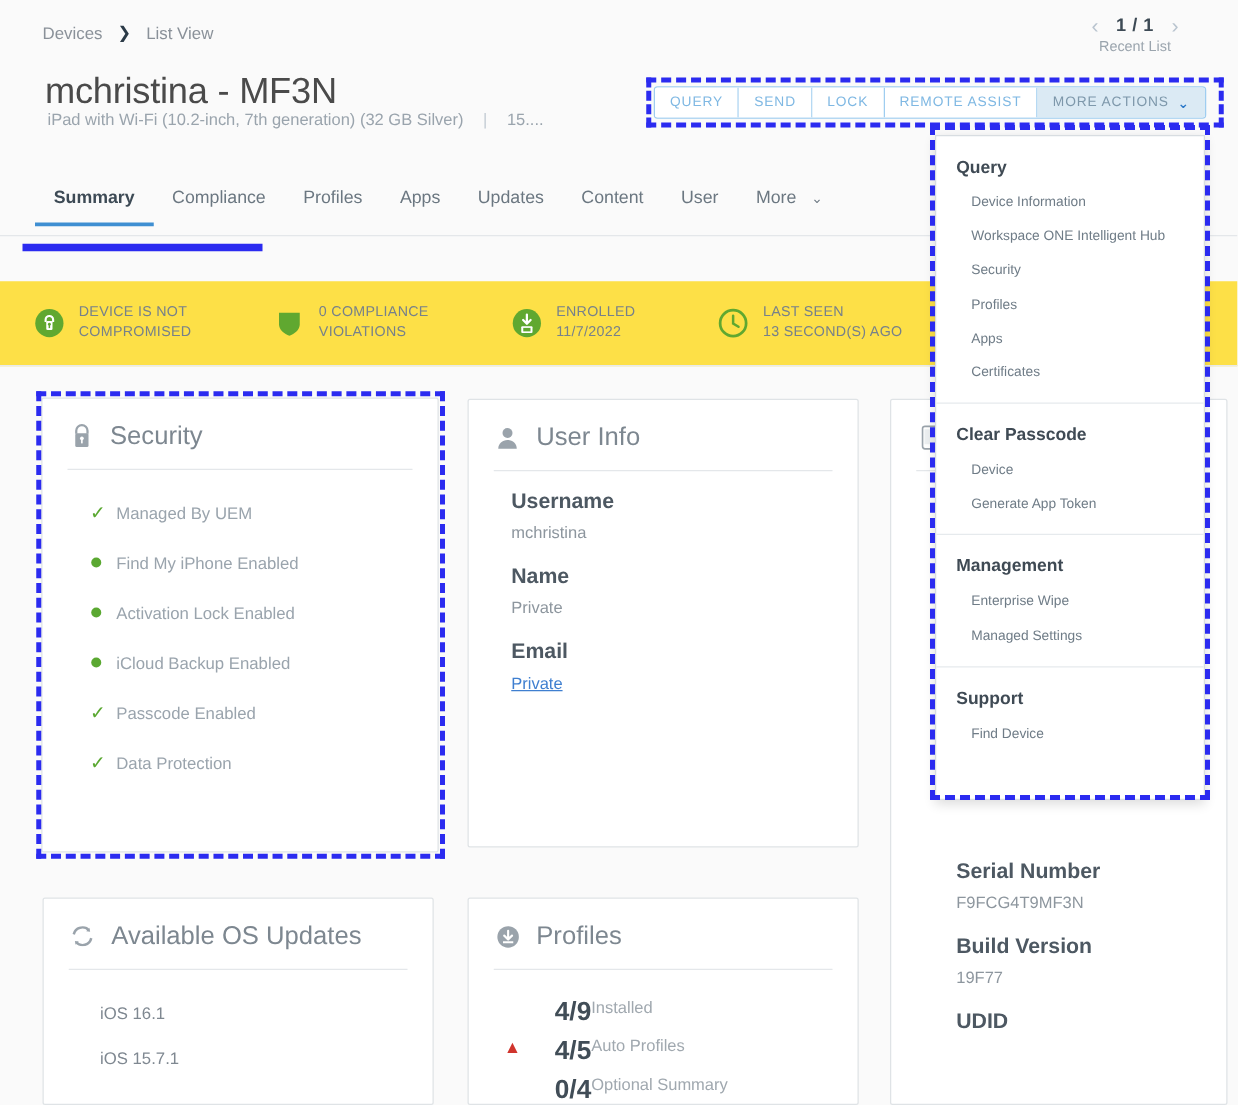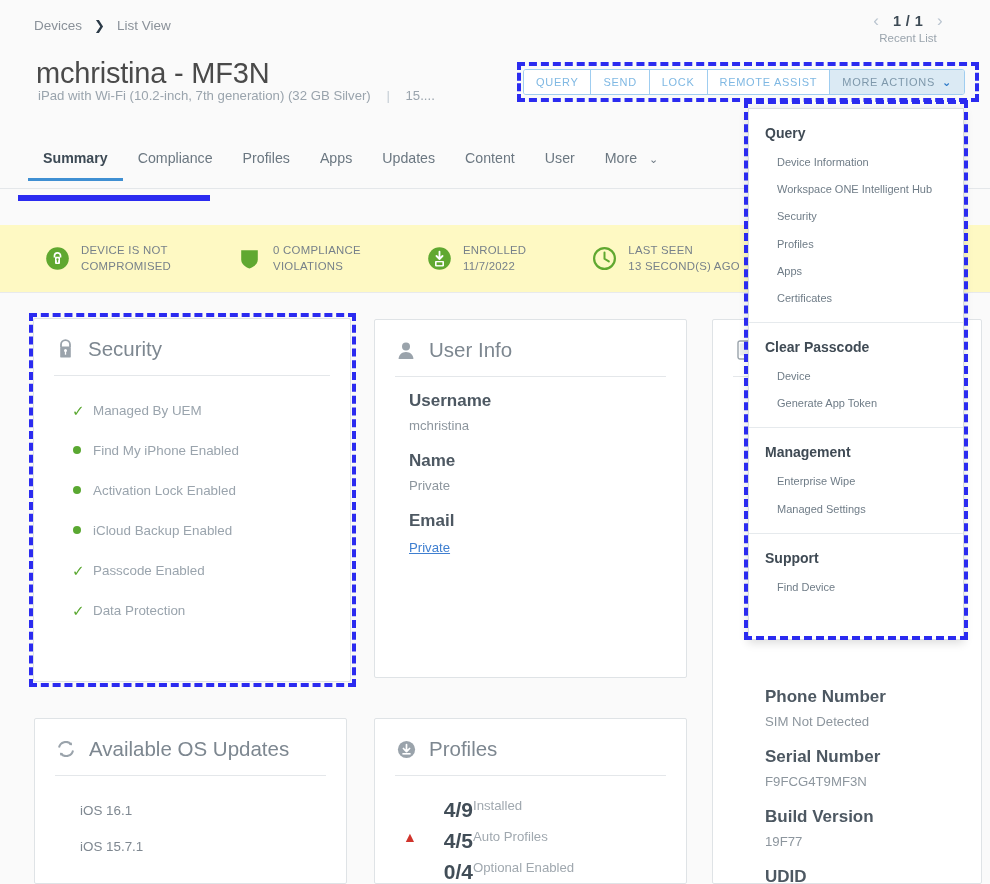--- a/index.html
+++ b/index.html
@@ -79,22 +79,22 @@
   }
   .tab .caret { margin-left: 8px; font-size: 11px; color: #6b7781; }
   .tab-underline-anno {
     position: absolute; left: 18px; top: 195px;
     width: 192px; height: 6px; background: #2b2bf0;
   }
 
   
   .statusbar {
     position: absolute; left: 0; top: 225px; width: 990px; height: 68px;
-    background: #fef9c3; border-bottom: 1px solid #e8eaec;
-    display: flex; align-items: center; padding-left: 45px;
+    background: #fde047; border-bottom: 1px solid #e8eaec;
+    display: flex; align-items: center; padding-left: 27px;
   }
   .stat { display: flex; align-items: center; margin-right: 66px; }
   .stat-ic {
     width: 25px; height: 25px; margin-right: 11px; flex: none;
     display: flex; align-items: center; justify-content: center;
   }
   .stat-tx { font-size: 11.4px; color: #77818a; line-height: 1.35; letter-spacing: .25px; }
   .stat-tx .l2 { display: block; }
 
   
@@ -359,24 +359,20 @@
             <rect x="1" y="1" width="12" height="18" rx="2" fill="none" stroke="#9aa3ab" stroke-width="1.4"></rect>
             <rect x="2.6" y="3.4" width="8.8" height="12" fill="#eceff1"></rect>
           </svg>
       </div>
       <div class="card-hd-tx">&nbsp;</div>
     </div>
     <div class="card-rule"></div>
     <div class="card-body" style="padding-top:10px;">
       <div style="height:300px;"></div>
       <div class="fld" style="padding-left:32px;">
-        <div class="fld-lb">Phone Number</div>
-        <div class="fld-vl">SIM Not Detected</div>
-      </div>
-      <div class="fld" style="padding-left:32px;">
         <div class="fld-lb">Serial Number</div>
         <div class="fld-vl">F9FCG4T9MF3N</div>
       </div>
       <div class="fld" style="padding-left:32px;">
         <div class="fld-lb">Build Version</div>
         <div class="fld-vl">19F77</div>
       </div>
       <div class="fld" style="padding-left:32px;">
         <div class="fld-lb">UDID</div>
       </div>
@@ -421,21 +417,21 @@
         <span class="prf-lb">Installed</span>
       </div>
       <div class="prf-row">
         <span class="prf-warn">▲</span>
         <span class="prf-num">4/5</span>
         <span class="prf-lb">Auto Profiles</span>
       </div>
       <div class="prf-row">
         <span class="prf-warn"></span>
         <span class="prf-num">0/4</span>
-        <span class="prf-lb">Optional Enabled</span>
+        <span class="prf-lb">Optional Summary</span>
       </div>
     </div>
   </div>
 
   <div class="dropdown">
     <div class="dd-sec">
       <div class="dd-hd">Query</div>
       <div class="dd-item">Device Information</div>
       <div class="dd-item" style="padding-right:18px;">Workspace ONE Intelligent Hub</div>
       <div class="dd-item">Security</div>

